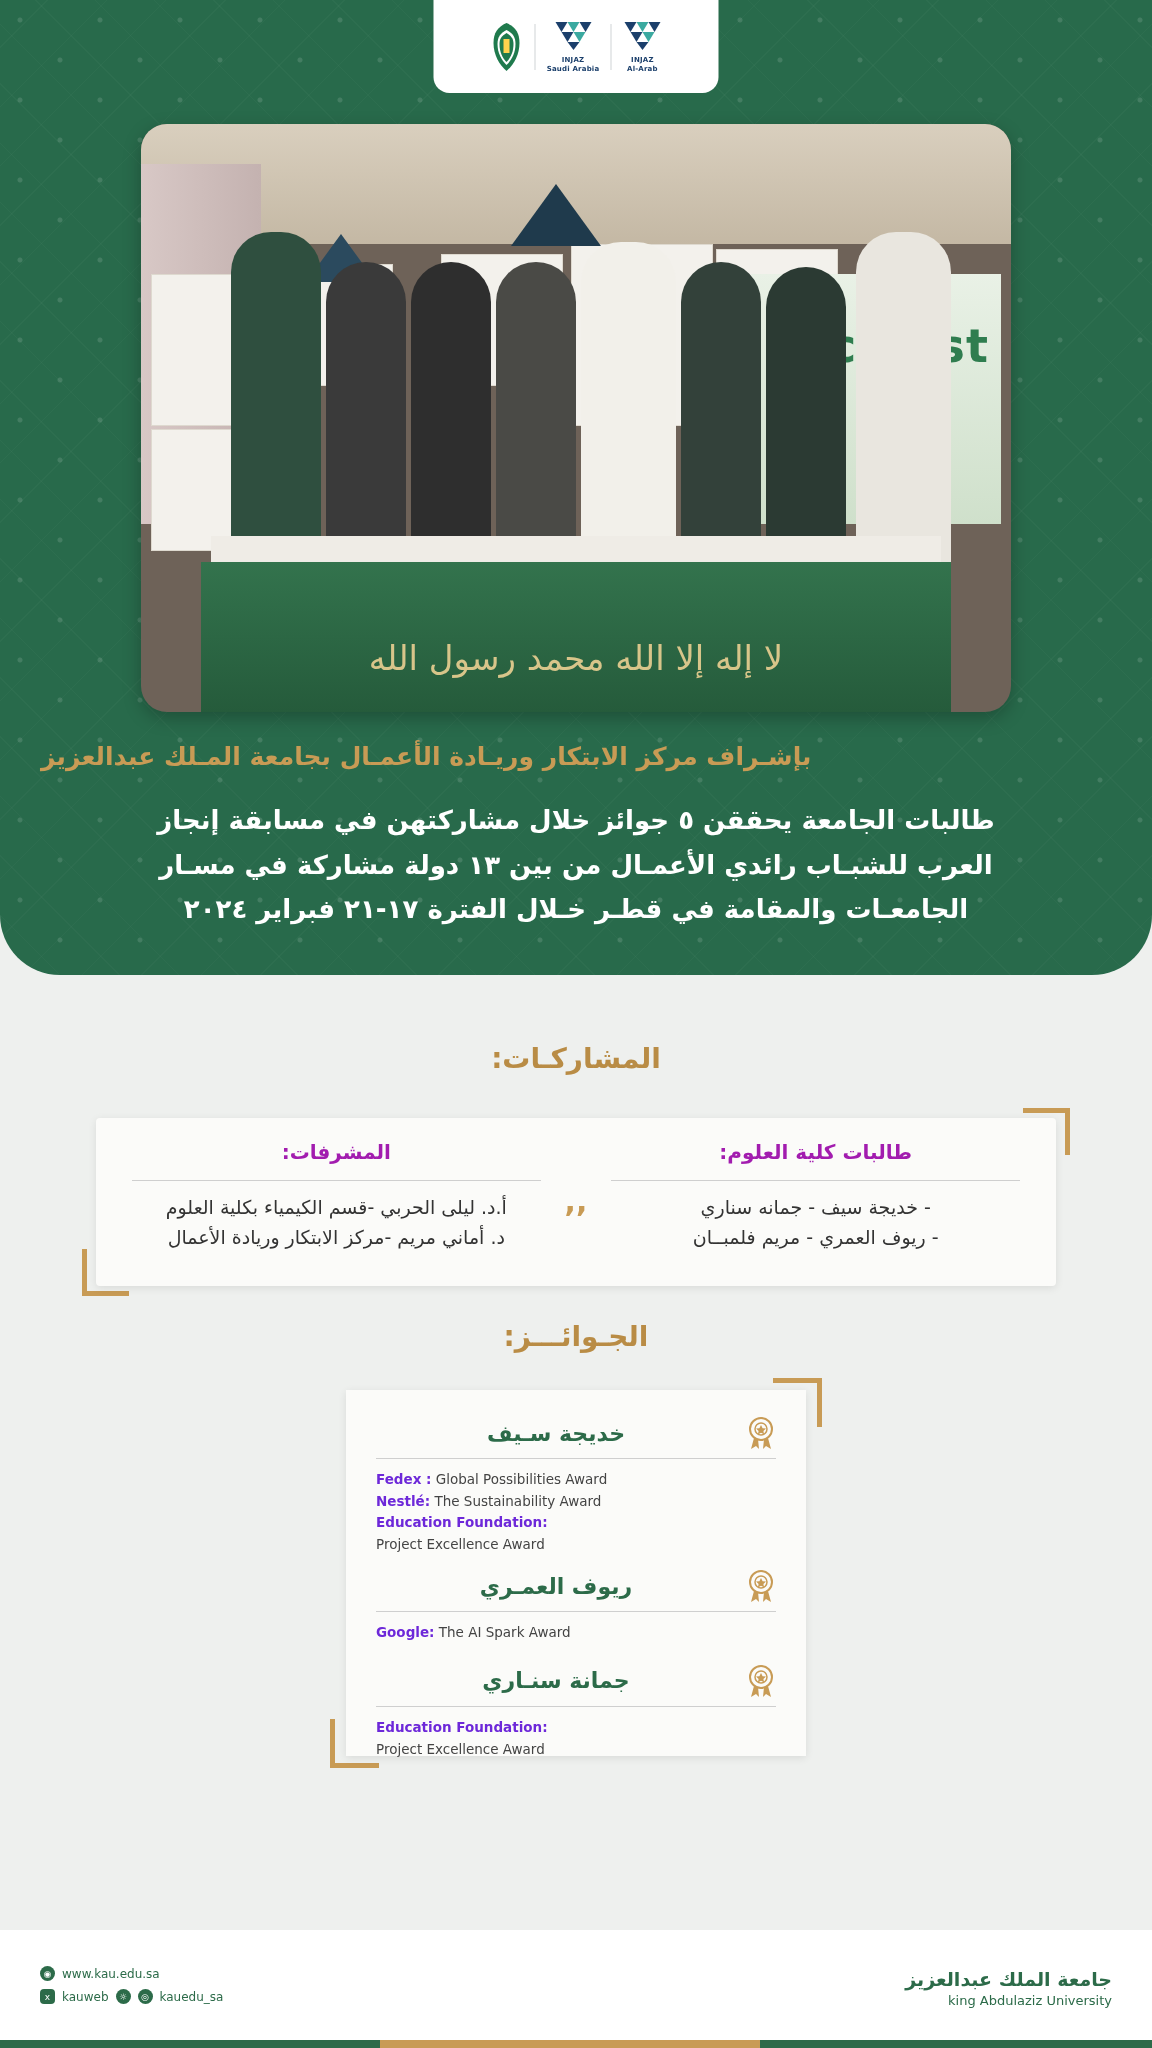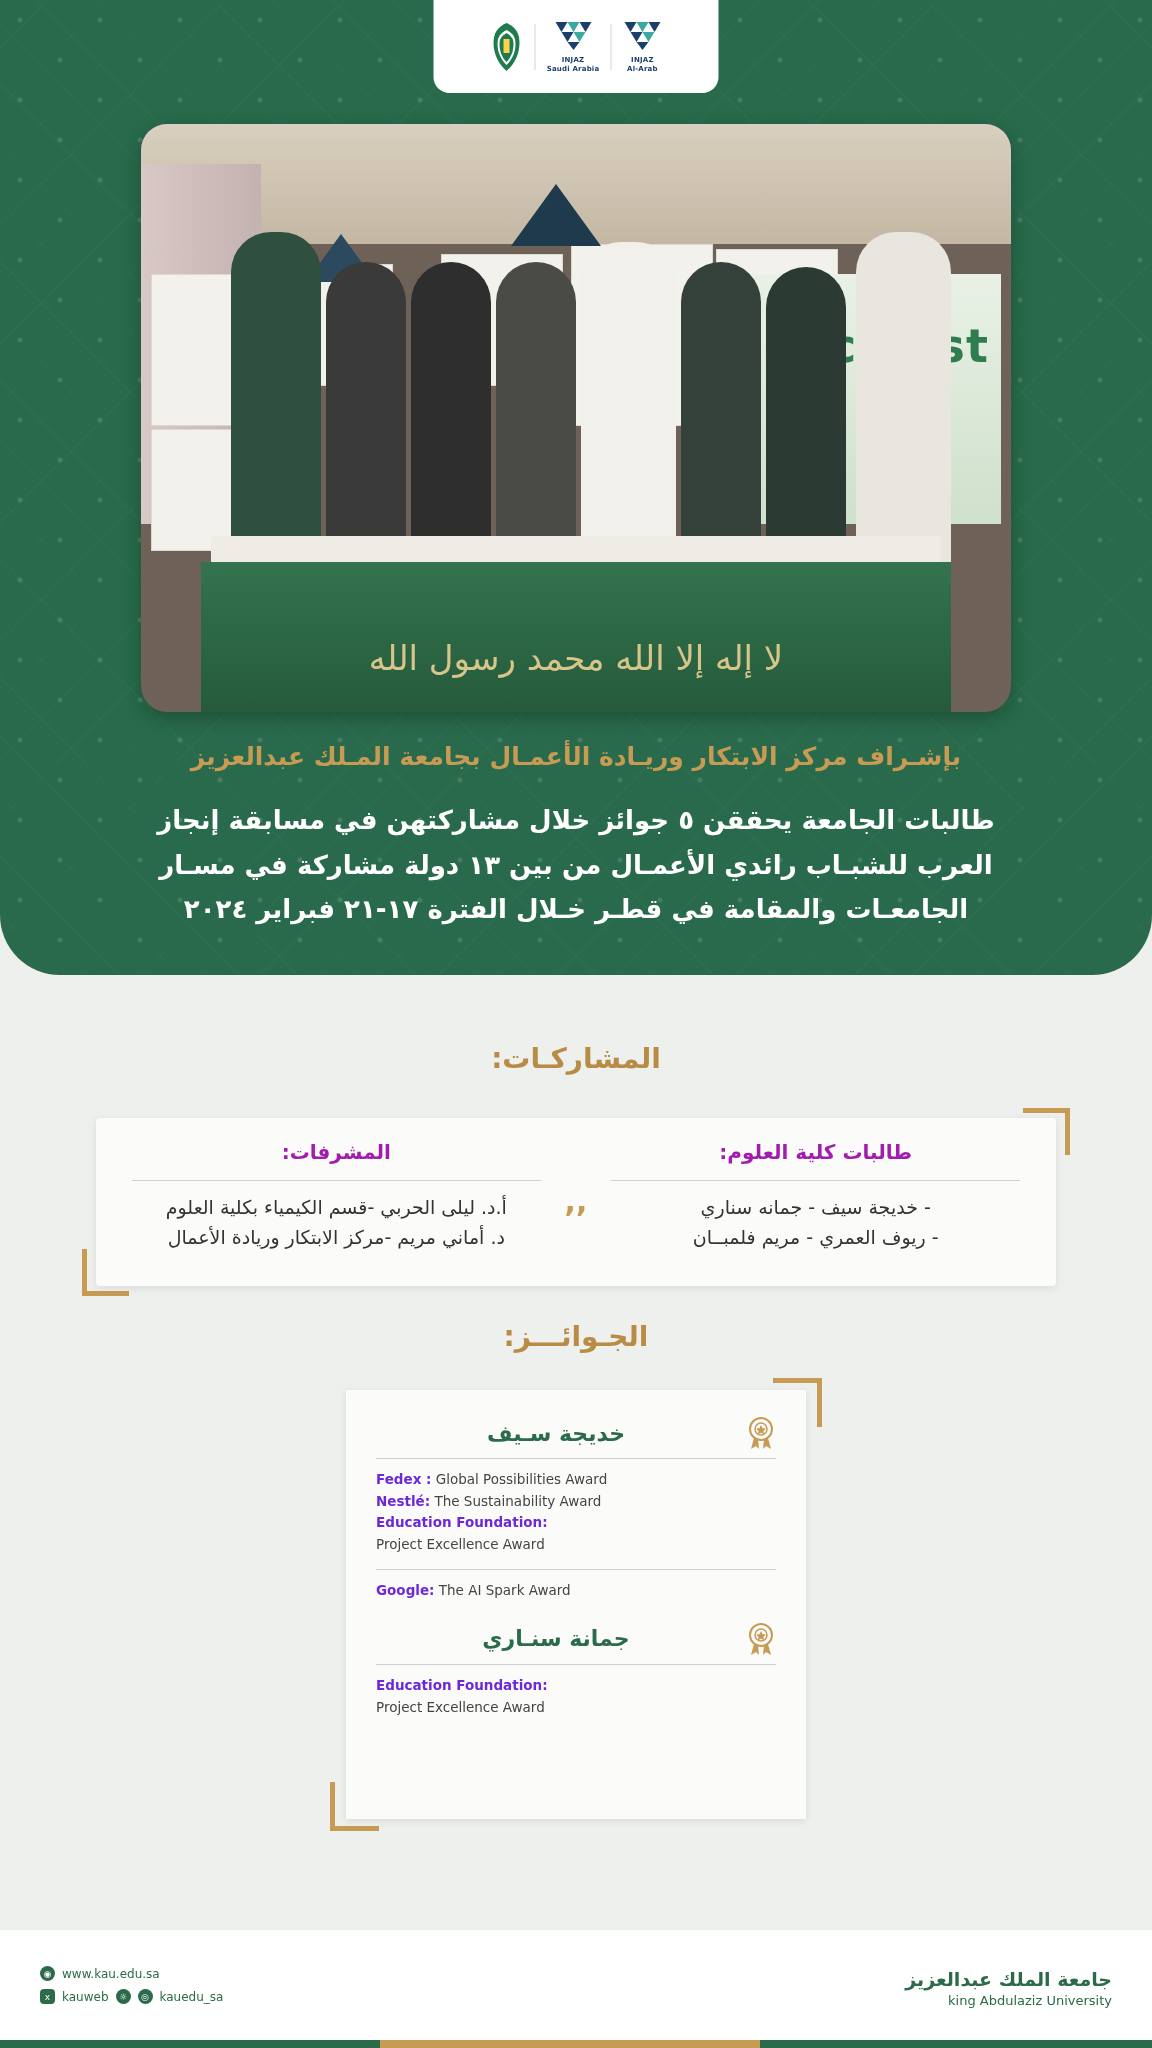--- a/index.html
+++ b/index.html
@@ -56,22 +56,22 @@
   .ph-curtainL{position:absolute;top:40px;left:0;width:120px;height:360px;background:linear-gradient(90deg,#d8c8c6,#c4b2b0);}
   .ph-panel{position:absolute;background:#f3f1ec;border:1px solid #ded9cf;}
   .ph-banner{position:absolute;top:150px;right:10px;width:250px;height:250px;background:linear-gradient(180deg,#e9f1e6,#cfe0cb);}
   .ph-eco{position:absolute;top:195px;right:22px;font-family:"DejaVu Sans",sans-serif;font-size:46px;color:#2f7d4f;font-weight:bold;letter-spacing:1px;}
   .ph-tablecloth{position:absolute;left:60px;right:60px;bottom:0;height:150px;background:linear-gradient(180deg,#33734d,#255b3b);}
   .ph-shahada{position:absolute;left:0;right:0;bottom:34px;text-align:center;color:#d8c58a;font-size:34px;letter-spacing:2px;}
   .person{position:absolute;bottom:150px;border-radius:40px 40px 0 0;}
   .ph-cloth{position:absolute;left:70px;right:70px;bottom:150px;height:26px;background:#efece6;}
   
   .kicker{
-    position:absolute;top:742px;left:0;right:0;text-align:center;
-    color:#c89b55;font-size:25px;font-weight:bold;letter-spacing:1px;
+    position:absolute;top:742px;left:0;right:0;text-align:left;
+    color:#c89b55;font-size:25px;font-weight:bold;letter-spacing:1px;padding-left:41px;
   }
   .headline{
     position:absolute;top:798px;left:96px;right:96px;
     color:#ffffff;font-size:26px;font-weight:bold;line-height:1.72;
     text-align:center;
   }
   
   .sec-title{
     position:absolute;left:0;right:0;text-align:center;
     color:#b98c45;font-size:28px;font-weight:bold;letter-spacing:2px;
@@ -88,21 +88,21 @@
   }
   .bracket{position:absolute;width:42px;height:42px;border:5px solid #c89b55;}
   .br-tr{top:-10px;right:-14px;border-left:none;border-bottom:none;}
   .br-bl{bottom:-10px;left:-14px;border-right:none;border-top:none;}
   .col{flex:1;}
   .col h3{margin:0 0 16px 0;font-size:20px;color:#a21caf;font-weight:bold;text-align:center;}
   .rule{height:1px;background:#cfcfcf;margin:0 6px 12px 6px;}
   .col p{margin:1px 0;font-size:19px;color:#333;text-align:center;line-height:1.5;}
   .quote{color:#c89b55;font-size:30px;line-height:1;align-self:center;font-weight:bold;}
   
-  .aw-wrap{position:absolute;top:1390px;left:50%;transform:translateX(-50%);width:460px;height:429px;}
+  .aw-wrap{position:absolute;top:1390px;left:50%;transform:translateX(-50%);width:460px;height:366px;}
   .aw-card{position:absolute;inset:0;background:#fbfbf9;box-shadow:0 2px 8px rgba(0,0,0,.09);padding:26px 30px;box-sizing:border-box;}
   .aw-br{position:absolute;width:44px;height:44px;border:5px solid #c89b55;}
   .aw-tr{top:-12px;right:-16px;border-left:none;border-bottom:none;}
   .aw-bl{bottom:-12px;left:-16px;border-right:none;border-top:none;}
   .winner{margin-bottom:6px;}
   .winner-head{display:flex;align-items:center;justify-content:flex-start;gap:10px;}
   .medal{width:30px;height:34px;flex:none;}
   .winner-name{font-size:22px;font-weight:bold;color:#2c6b49;flex:1;text-align:center;}
   .winner-rule{height:1px;background:#cfcfcf;margin:8px 0 10px 0;}
   .award-line{font-size:13.5px;color:#444;line-height:1.6;text-align:left;direction:ltr;}
@@ -261,20 +261,30 @@
       </div>
       <div class="award-line">
         <b>Education Foundation:</b>
       </div>
       <div class="award-line">
         <span>Project Excellence Award</span>
       </div>
     </div>
 
     <div class="winner" style="margin-top:14px;">
+      <div class="winner-head">
+        <svg class="medal" viewBox="0 0 30 34">
+          <circle cx="15" cy="13" r="11" fill="none" stroke="#c89b55" stroke-width="2"></circle>
+          <circle cx="15" cy="13" r="6" fill="none" stroke="#c89b55" stroke-width="1.5"></circle>
+          <polygon points="15,9 16.6,12.2 20,12.6 17.4,15 18.1,18.4 15,16.7 11.9,18.4 12.6,15 10,12.6 13.4,12.2" fill="#c89b55"></polygon>
+          <path d="M8 22 L5 33 L10 30 L13 33 L12 23 Z" fill="#c89b55"></path>
+          <path d="M22 22 L25 33 L20 30 L17 33 L18 23 Z" fill="#c89b55"></path>
+        </svg>
+        <div class="winner-name">ريوف العمـري</div>
+      </div>
       <div class="winner-rule"></div>
       <div class="award-line">
         <b>Google:</b><span> The AI Spark Award</span>
       </div>
     </div>
 
     <div class="winner" style="margin-top:20px;">
       <div class="winner-head">
         <svg class="medal" viewBox="0 0 30 34">
           <circle cx="15" cy="13" r="11" fill="none" stroke="#c89b55" stroke-width="2"></circle>

